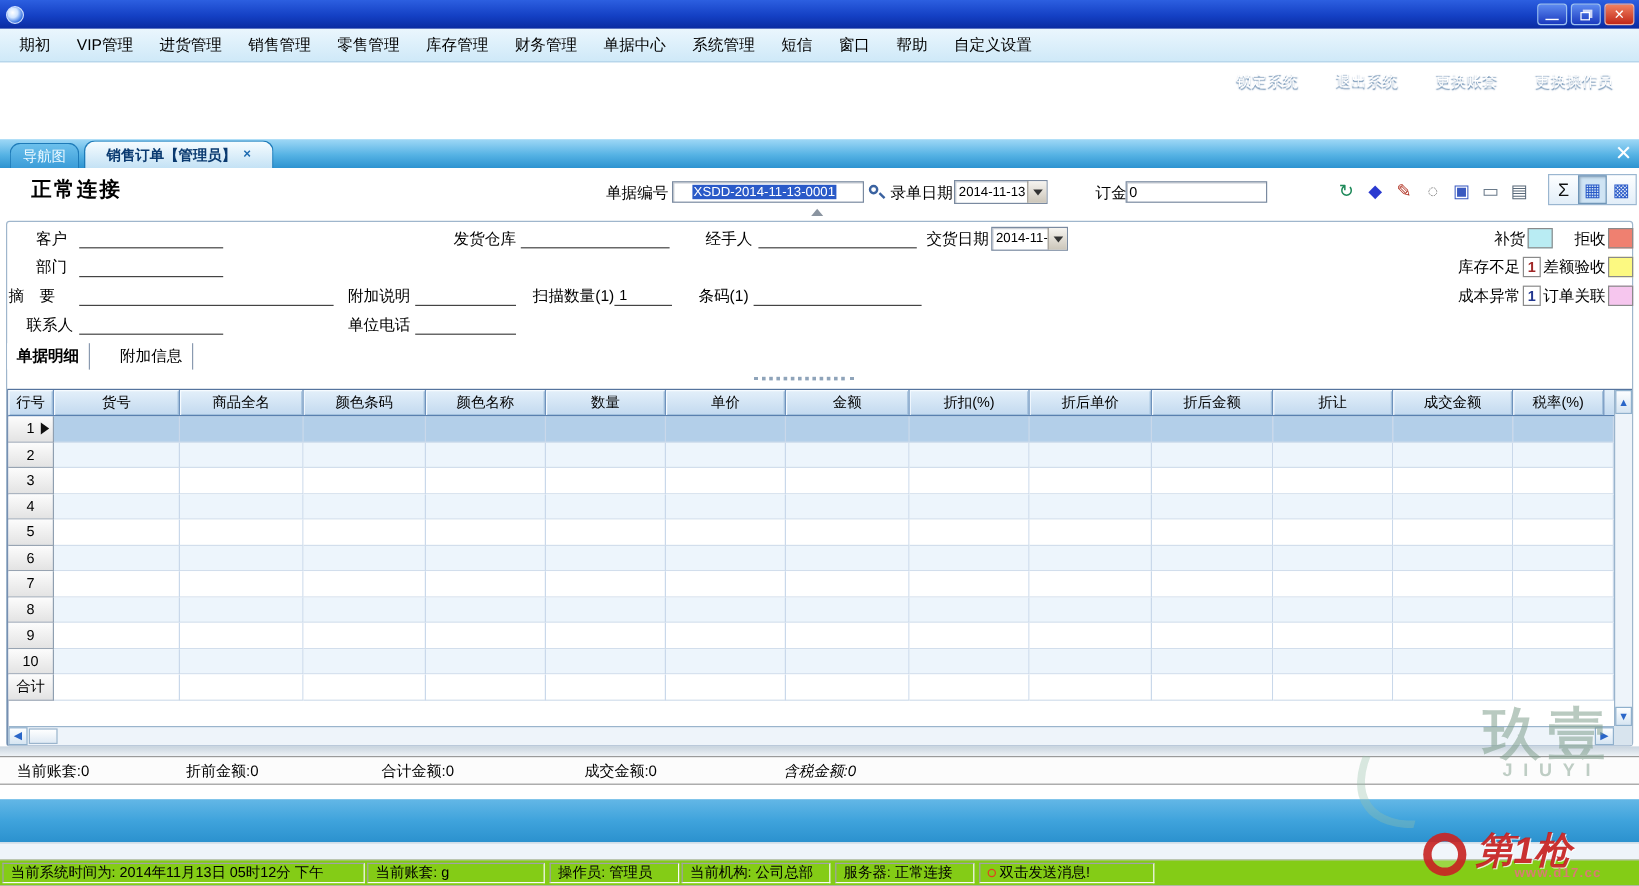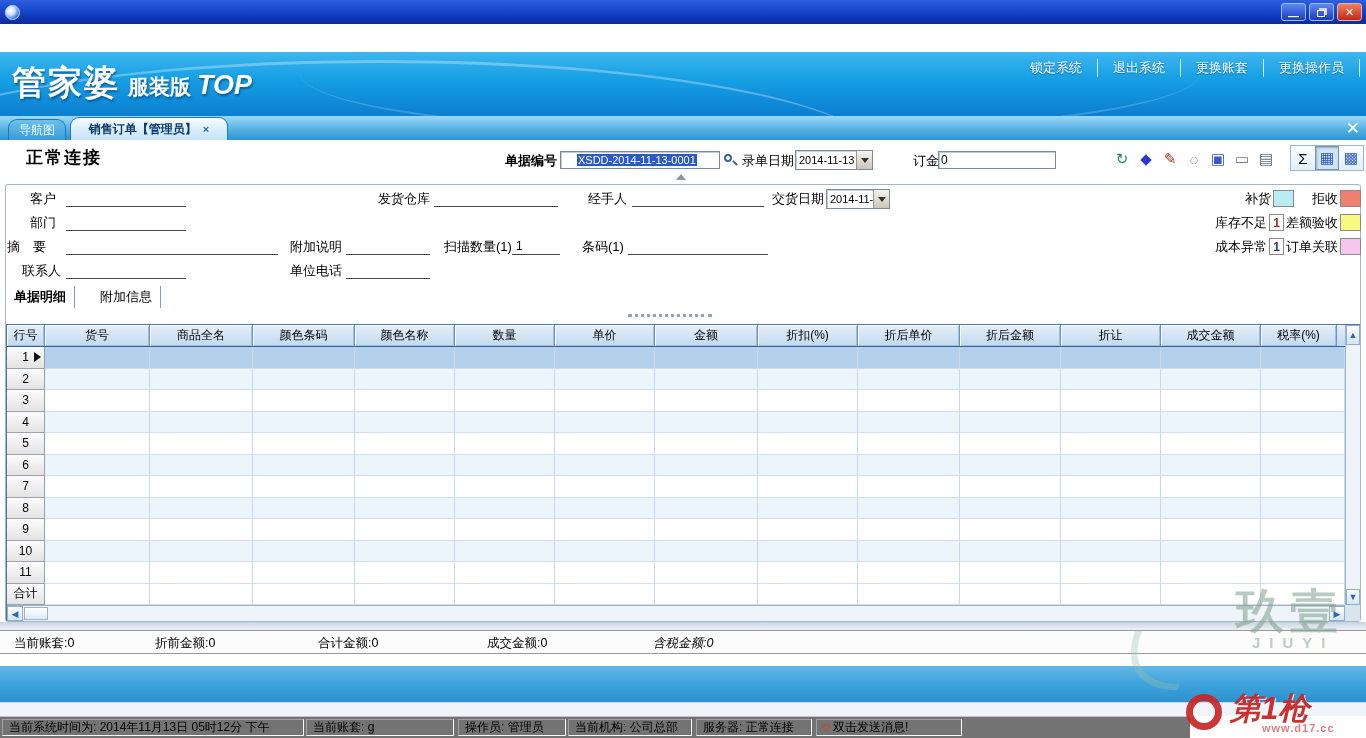--- a/index.html
+++ b/index.html
@@ -139,21 +139,21 @@
   .summary { position:absolute; left:0; top:630px; width:1366px; height:24px; background:#fcfcfc;
     border-top:1px solid #9a9a9a; border-bottom:1px solid #9a9a9a; }
   .sum-item { position:absolute; top:4px; font-size:12.5px; white-space:nowrap; }
 
   
   .btnbar { position:absolute; left:0; top:666px; width:1366px; height:36px;
     background:linear-gradient(180deg,#63b7e6 0%,#3fa3dc 50%,#2b91ce 100%); }
 
   
   .prestatus { position:absolute; left:0; top:702px; width:1366px; height:14px; background:#eef4fa; border-top:1px solid #cdd8e2; }
-  .statusbar { position:absolute; left:0; top:716px; width:1190px; height:22px; background:#737373; border-top:1px solid #c2c2cc; }
+  .statusbar { position:absolute; left:0; top:716px; width:1366px; height:22px; background:#84cc16; border-top:1px solid #c2c2cc; }
   .seg { position:absolute; top:2px; height:17px; line-height:15px; font-size:12px; padding-left:6px;
     border:1px solid; border-color:#a0a0a8 #fafafa #fafafa #a0a0a8; white-space:nowrap; overflow:hidden; }
   .msg-dot { display:inline-block; width:7px; height:7px; border:1px solid #e04020; border-radius:50%; margin-right:3px; }
 
   
   .wm { pointer-events:none; z-index:60; }
   .wm-swoosh { position:absolute; left:1118px; top:556px; width:210px; height:115px;
     border:6px solid transparent; border-left:7px solid rgba(150,192,168,0.35); border-radius:50%;
     transform:rotate(-35deg); }
   .wm-big { position:absolute; left:1236px; top:580px; font-family:"Liberation Serif","DejaVu Serif",serif;
@@ -180,46 +180,56 @@
         </span>
       <span class="win-btn">
           <span class="restore-sq"></span>
         </span>
       <span class="win-btn close">
           <span>✕</span>
         </span>
     </div>
   </div>
 
-
-  <div class="banner">
-    <div class="logo">
-      <span class="logo-main">管家婆</span><span class="logo-mid">服装版</span><span class="logo-top">TOP</span>
-    </div>
-  </div>
+  <div class="menubar" id="menubar">
+      <span class="menu-item">期初</span>
+      <span class="menu-item">VIP管理</span>
+      <span class="menu-item">进货管理</span>
+      <span class="menu-item">销售管理</span>
+      <span class="menu-item">零售管理</span>
+      <span class="menu-item">库存管理</span>
+      <span class="menu-item">财务管理</span>
+      <span class="menu-item">单据中心</span>
+      <span class="menu-item">系统管理</span>
+      <span class="menu-item">短信</span>
+      <span class="menu-item">窗口</span>
+      <span class="menu-item">帮助</span>
+      <span class="menu-item">自定义设置</span>
+    </div>
+
   <div class="banner-links" id="bannerLinks">
       <span class="banner-link">锁定系统</span>
       <span class="banner-link">退出系统</span>
       <span class="banner-link">更换账套</span>
       <span class="banner-link">更换操作员</span>
     </div>
 
   <div class="tabbar">
     <div class="tab tab-nav">
         <span>导航图</span>
       </div>
     <div class="tab tab-active">
       <span>销售订单【管理员】</span>
       <span class="tab-close-x">×</span>
     </div>
     <span class="tabbar-close">✕</span>
   </div>
 
   <div class="form-title">正常连接</div>
-  <span class="flabel" style="left:505px;top:152px;font-weight:bold;">单据编号</span>
+  <span class="flabel" style="left:505px;top:152px;">单据编号</span>
   <span class="sunken" style="left:560px;top:151px;width:160px;padding-left:16px;"><span class="sel-text">XSDD-2014-11-13-0001</span></span>
   <span class="mag" style="left:722px;top:152px;">
       <span class="mag-circle"></span>
       <span class="mag-handle"></span>
     </span>
   <span class="flabel" style="left:742px;top:152px;">录单日期</span>
   <span class="combo" style="left:795px;top:150px;width:78px;">
     <span class="combo-val">2014-11-13</span>
     <span class="combo-btn">
         <span class="down-tri"></span>
@@ -474,36 +484,20 @@
           <span class="cell" style="width: 100px;"></span>
           <span class="cell" style="width: 100px;"></span>
           <span class="cell" style="width: 103px;"></span>
           <span class="cell" style="width: 100px;"></span>
           <span class="cell" style="width: 102px;"></span>
           <span class="cell" style="width: 101px;"></span>
           <span class="cell" style="width: 100px;"></span>
           <span class="cell" style="width: 100px;"></span>
           <span class="cell" style="width: 84px;"></span>
         </div>
-        <div class="g-row">
-          <span class="rn" style="width: 38px;">11</span>
-          <span class="cell" style="width: 105px;"></span>
-          <span class="cell" style="width: 103px;"></span>
-          <span class="cell" style="width: 102px;"></span>
-          <span class="cell" style="width: 100px;"></span>
-          <span class="cell" style="width: 100px;"></span>
-          <span class="cell" style="width: 100px;"></span>
-          <span class="cell" style="width: 103px;"></span>
-          <span class="cell" style="width: 100px;"></span>
-          <span class="cell" style="width: 102px;"></span>
-          <span class="cell" style="width: 101px;"></span>
-          <span class="cell" style="width: 100px;"></span>
-          <span class="cell" style="width: 100px;"></span>
-          <span class="cell" style="width: 84px;"></span>
-        </div>
         <div class="g-row total">
           <span class="rn" style="width: 38px;">合计</span>
           <span class="cell" style="width: 105px;"></span>
           <span class="cell" style="width: 103px;"></span>
           <span class="cell" style="width: 102px;"></span>
           <span class="cell" style="width: 100px;"></span>
           <span class="cell" style="width: 100px;"></span>
           <span class="cell" style="width: 100px;"></span>
           <span class="cell" style="width: 103px;"></span>
           <span class="cell" style="width: 100px;"></span>

